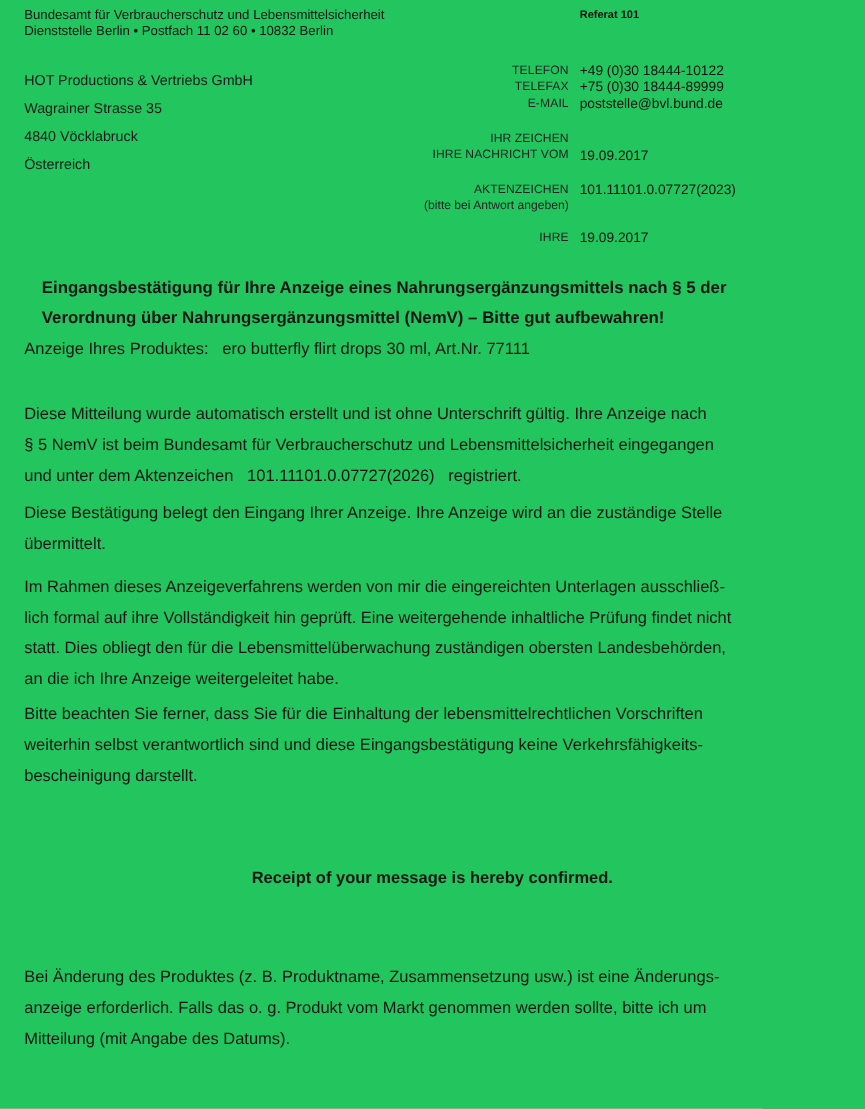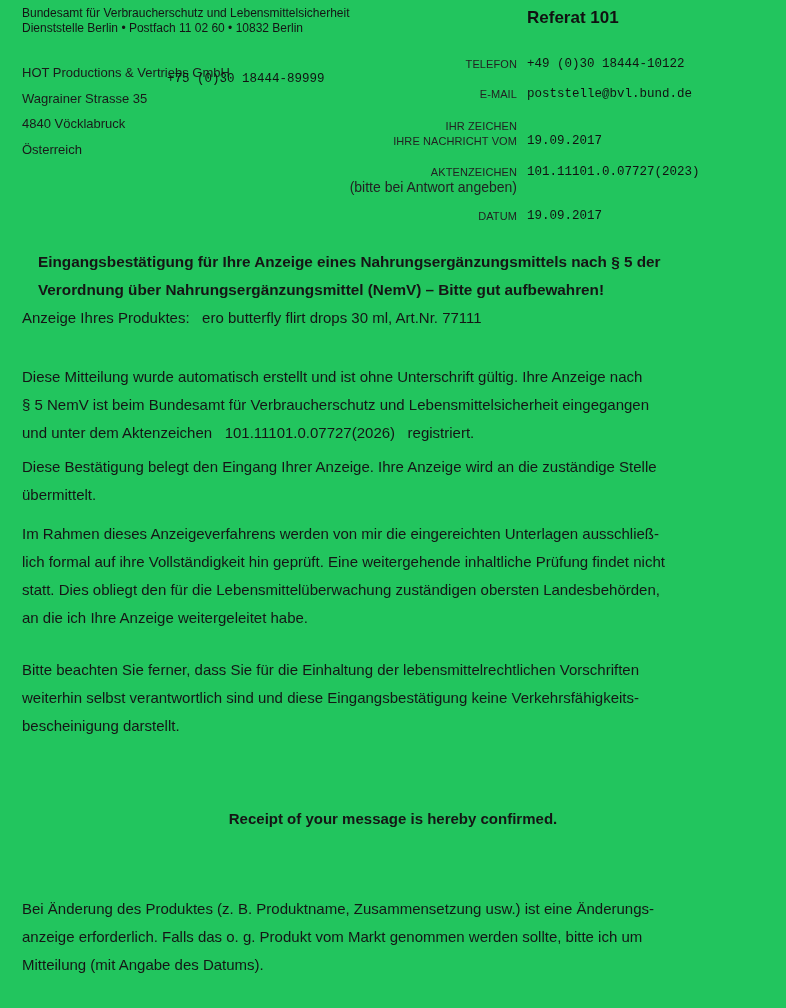--- a/index.html
+++ b/index.html
@@ -13,60 +13,60 @@
   }
   .page { position: absolute; inset: 0; background: #22c55e; }
 
   
   .sender {
     position: absolute; left: 22px; top: 6px;
     font-size: 12px; line-height: 15px; color: #141414;
   }
   .referat {
     position: absolute; left: 527px; top: 8px;
-    font-size: 17px; font-weight: bold; color: #111111;
+    font-size: 10px; font-weight: bold; color: #111111;
   }
 
   
   .recipient {
     position: absolute; left: 22px; top: 60px;
     font-size: 13px; line-height: 25.6px; color: #1a1a1a;
   }
 
   
   .meta {
     position: absolute; left: 157px; top: 57px; width: 560px;
   }
   .meta-row { display: flex; align-items: flex-start; line-height: 15px; }
   .meta-label {
     width: 360px; text-align: right;
     font-size: 11px; color: #222222; letter-spacing: 0.1px;
   }
   .meta-value {
-    margin-left: 10px; font-size: 12.5px; color: #111111; white-space: pre; font-family: Liberation Mono, monospace;
+    margin-left: 10px; font-size: 12.5px; color: #111111; white-space: pre;
   }
   .meta-note {
     width: 360px; text-align: right;
-    font-size: 14px; color: #222222; line-height: 15px;
+    font-size: 11px; color: #222222; line-height: 15px;
   }
   .gap-a { margin-top: 17px; }
   .gap-b { margin-top: 16px; }
   .gap-c { margin-top: 14px; }
 
   
   .body-block {
     position: absolute; left: 22px; top: 248px; width: 742px;
     font-size: 15px; line-height: 28px; color: #151515;
   }
   .para { white-space: pre-wrap; }
   .subject { font-weight: bold; font-size: 15.3px; margin-left: 16px; }
   .p-a { margin-top: 31px; }
   .p-b { margin-top: 6px; }
   .p-c { margin-top: 11px; }
-  .p-d { margin-top: 24px; }
+  .p-d { margin-top: 4px; }
   .p-e { margin-top: 9px; }
   .p-f { margin-top: 6px; }
   .confirmation { text-align: center; font-weight: bold; }
 </style>
 </head>
 <body>
 
 <div class="page">
 
   <div class="sender">
@@ -81,20 +81,21 @@
     <div>4840 Vöcklabruck</div>
     <div>Österreich</div>
   </div>
 
   <div class="meta">
     <div class="meta-row">
       <span class="meta-label">TELEFON</span>
       <span class="meta-value">+49 (0)30 18444-10122</span>
     </div>
     <div class="meta-row">
+      <span class="meta-label">TELEFAX</span>
       <span class="meta-value">+75 (0)30 18444-89999</span>
     </div>
     <div class="meta-row">
       <span class="meta-label">E-MAIL</span>
       <span class="meta-value">poststelle@bvl.bund.de</span>
     </div>
 
     <div class="meta-row gap-a">
       <span class="meta-label">IHR ZEICHEN</span>
       <span class="meta-value"></span>
@@ -106,21 +107,21 @@
 
     <div class="meta-row gap-b">
       <span class="meta-label">AKTENZEICHEN</span>
       <span class="meta-value">101.11101.0.07727(2023)</span>
     </div>
     <div class="meta-row">
       <span class="meta-note">(bitte bei Antwort angeben)</span>
     </div>
 
     <div class="meta-row gap-c">
-      <span class="meta-label">DATUM</span>
+      <span class="meta-label">IHRE</span>
       <span class="meta-value">19.09.2017</span>
     </div>
   </div>
 
   <div class="body-block">
     <div class="para subject">Eingangsbestätigung für Ihre Anzeige eines Nahrungsergänzungsmittels nach § 5 der
 Verordnung über Nahrungsergänzungsmittel (NemV) – Bitte gut aufbewahren!</div>
     <div class="para">Anzeige Ihres Produktes:   ero butterfly flirt drops 30 ml, Art.Nr. 77111</div>
 
     <div class="para p-a">Diese Mitteilung wurde automatisch erstellt und ist ohne Unterschrift gültig. Ihre Anzeige nach

